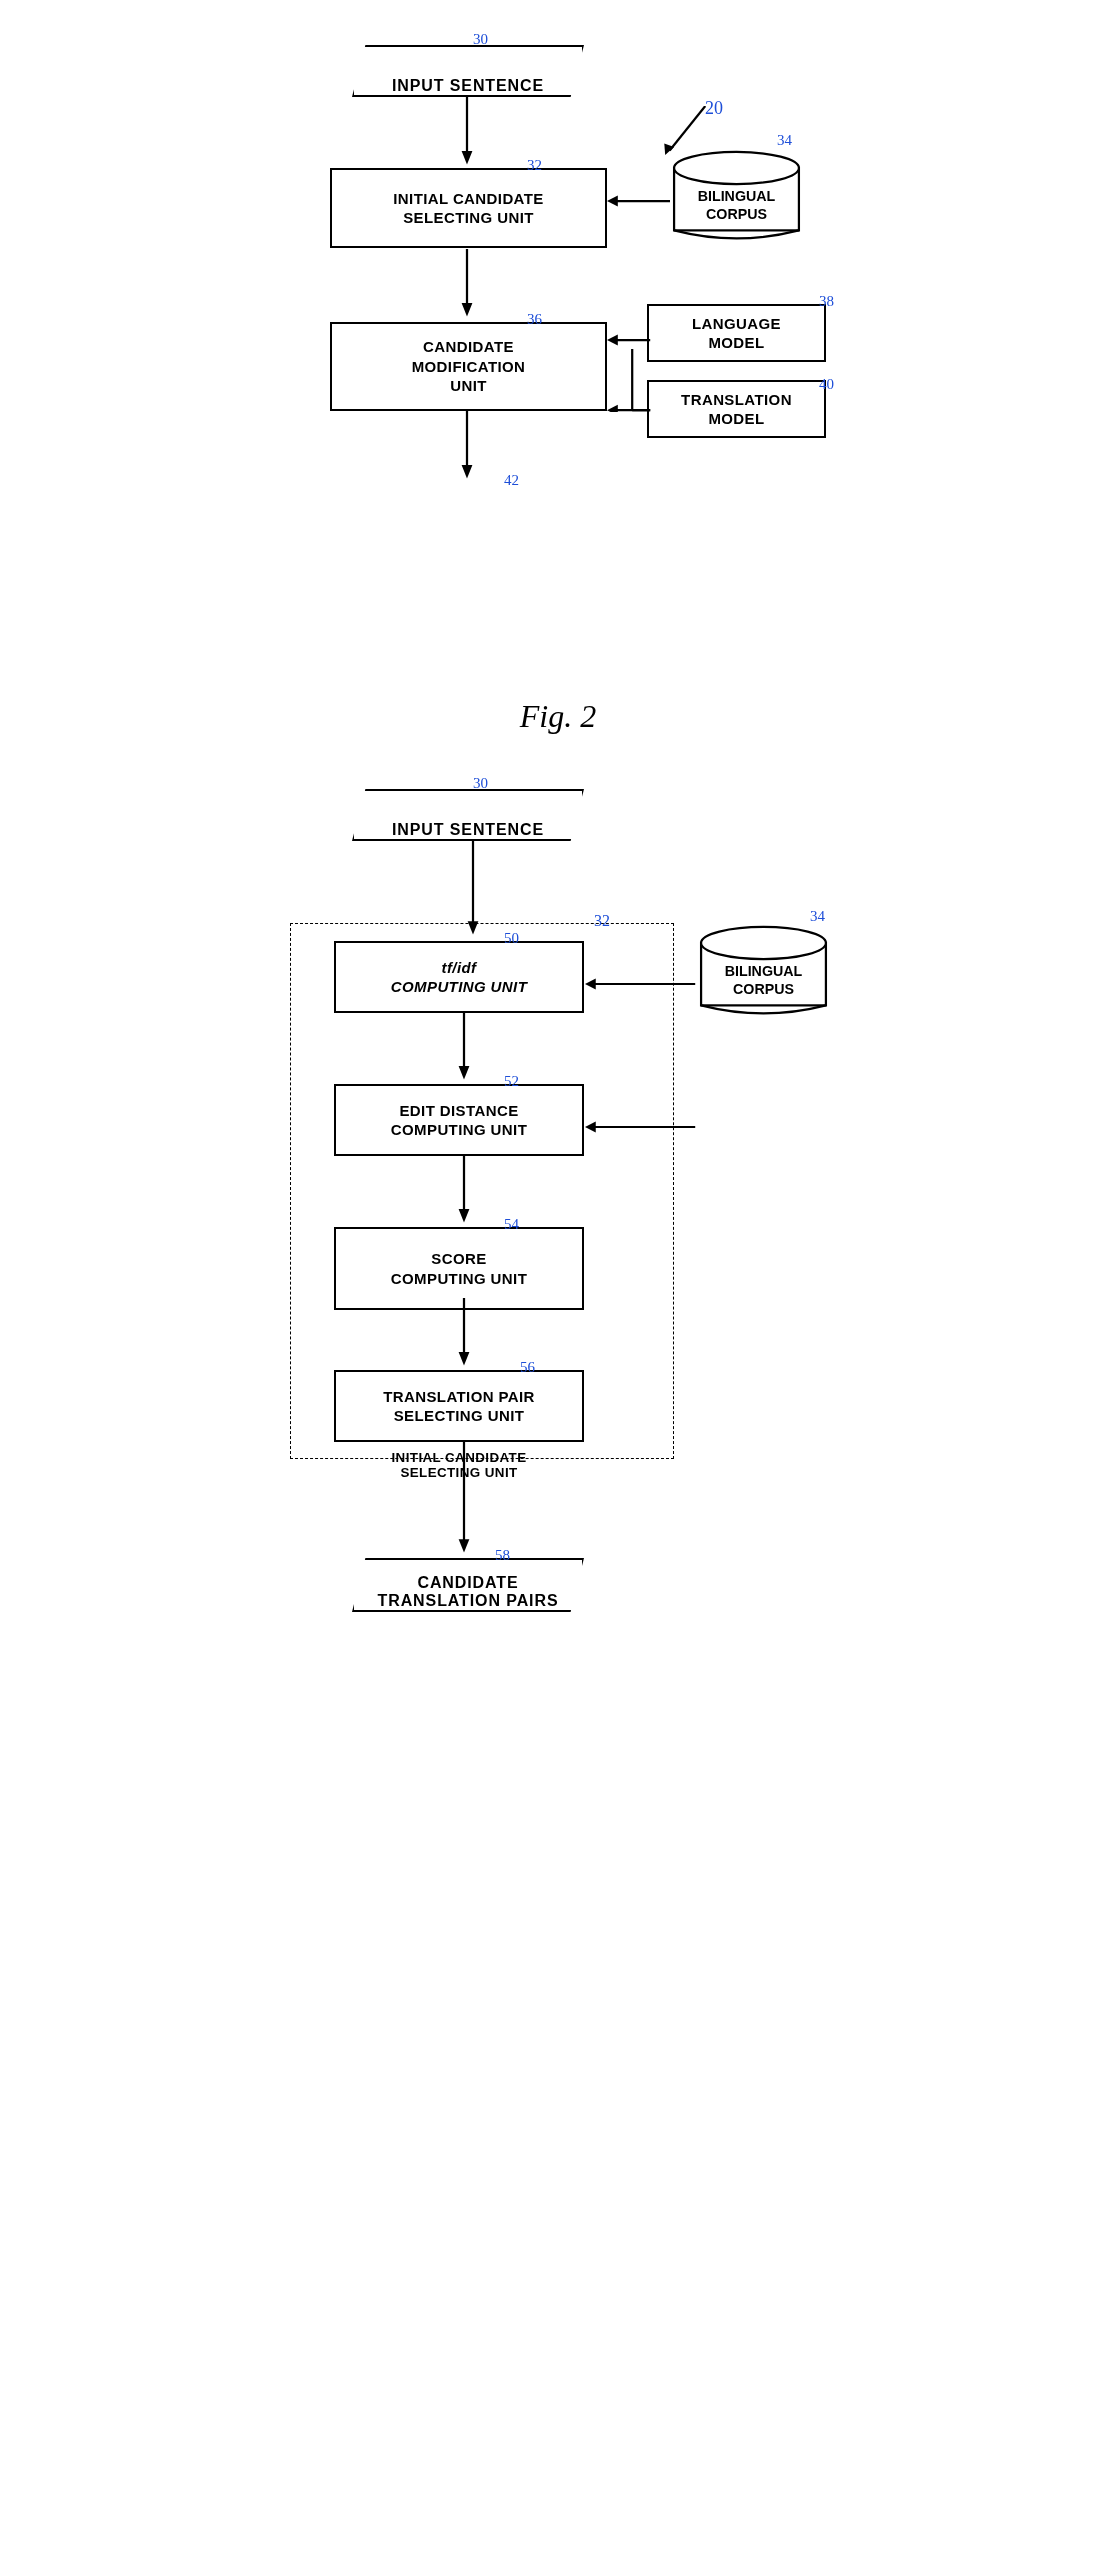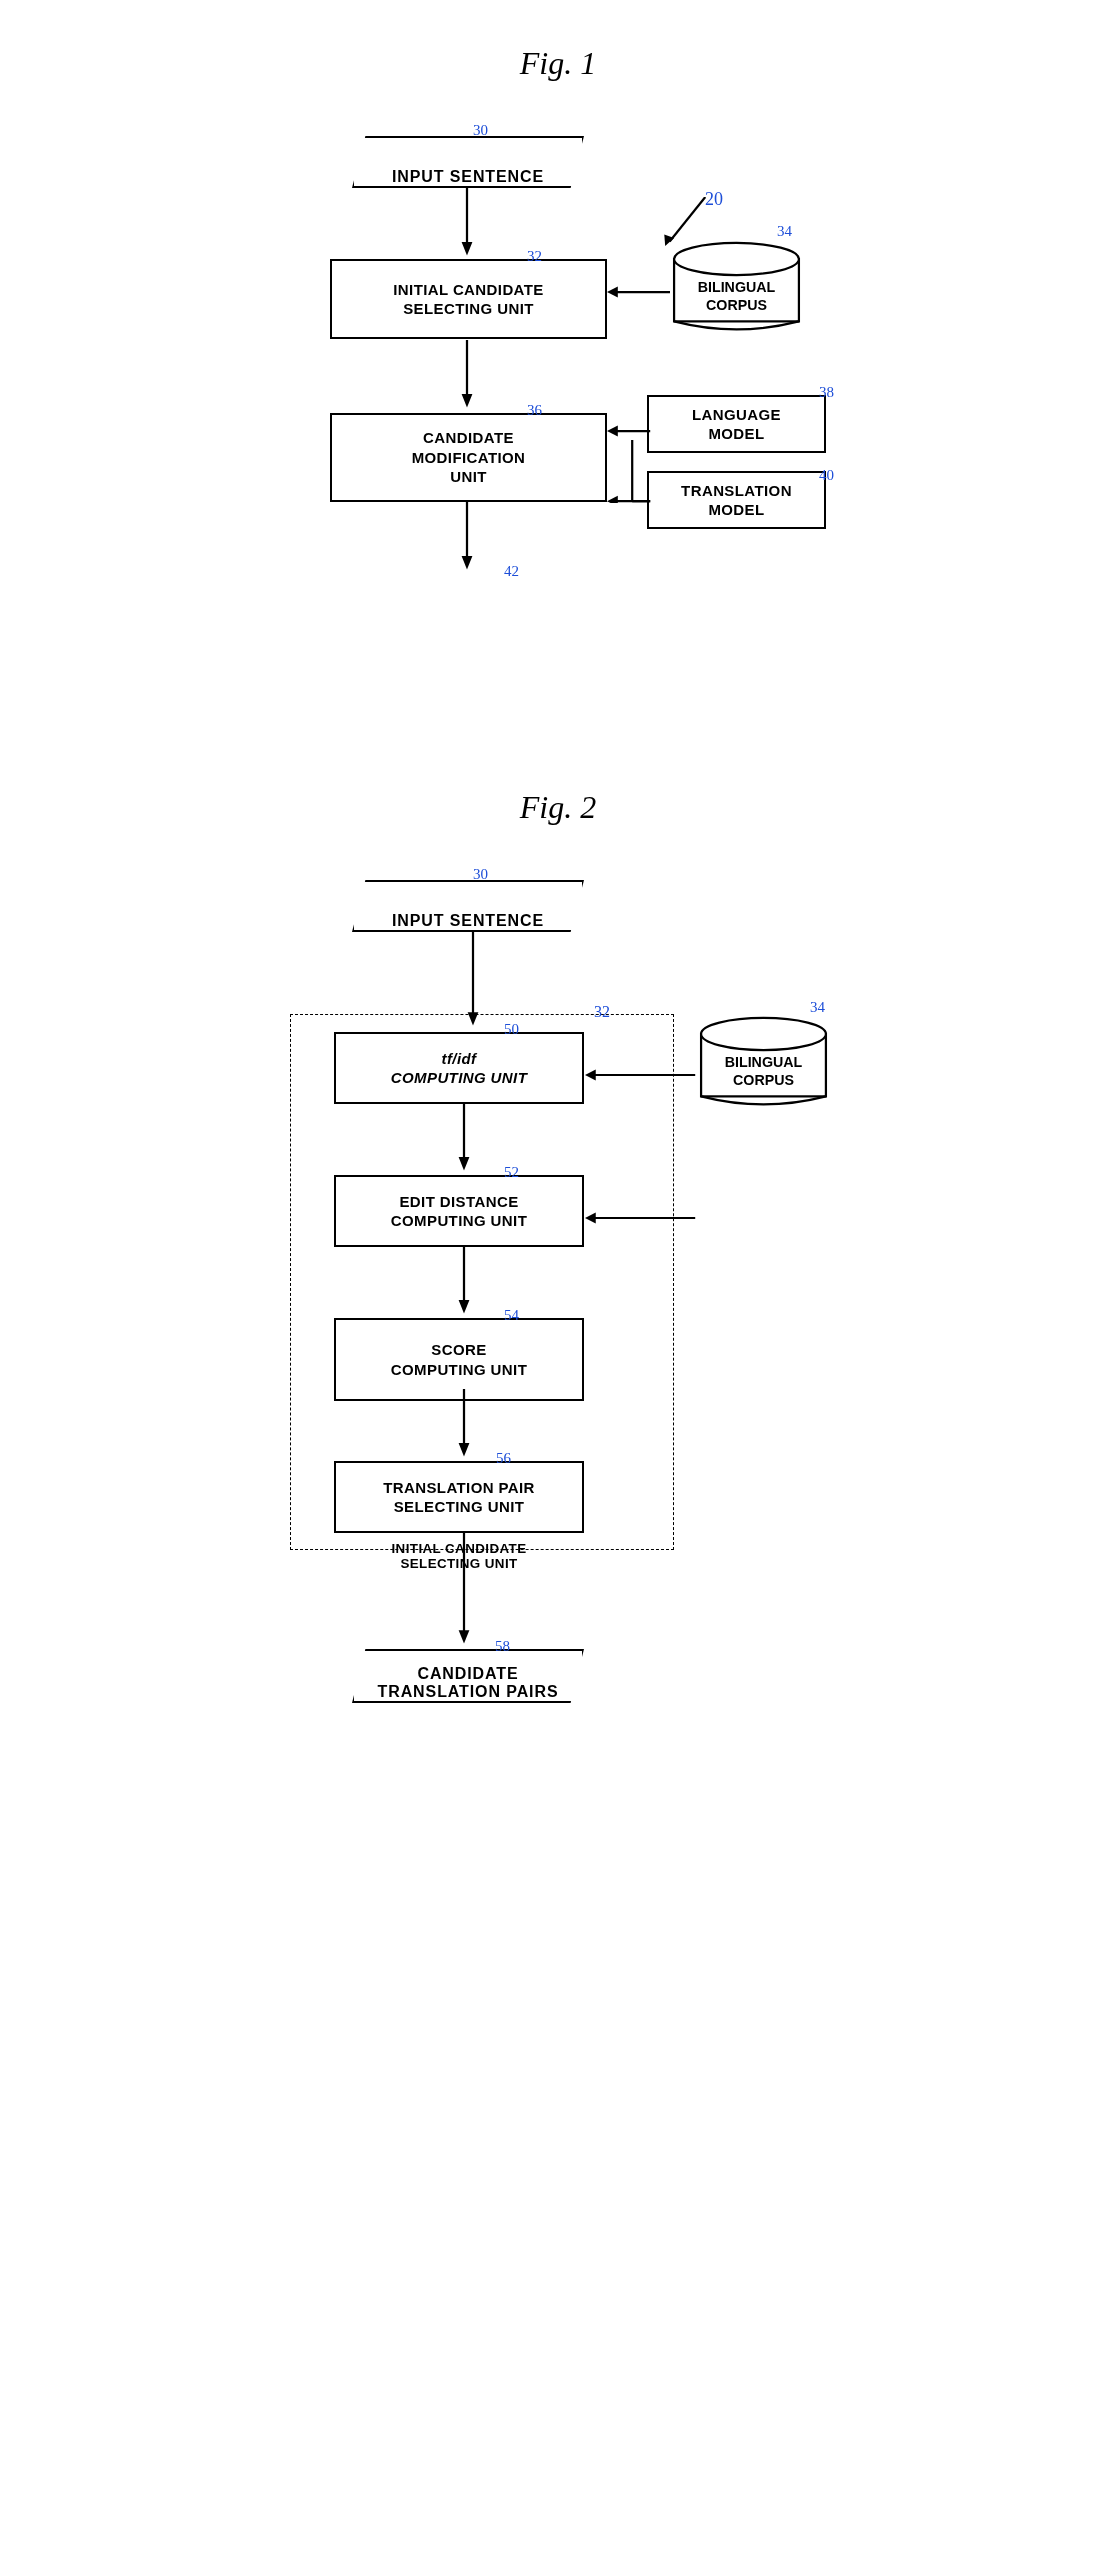--- a/index.html
+++ b/index.html
@@ -110,23 +110,20 @@
       letter-spacing: 0.4px;
       color: #000;
       text-align: center;
     }
   </style>
 </head>
 <body>
 
 <div class="page">
 
-  <div class="fig-title" style="margin-top:27px;">
-    <span>Fig. 1</span>
-  </div>
 
   <div class="figure fig1" style="position:relative; width:626px; height:626px; margin: 0 auto 54px auto;">
 
     <div class="parallelogram" style="left:107px; top:27px; width:232px; height:52px;">
       <span>INPUT SENTENCE</span>
     </div>
     <div class="ref-label" style="left:228px; top:12.5px;">
       <span>30</span>
     </div>
 
@@ -310,21 +307,21 @@
 
     <svg class="arrow" style="left:219px; top:536px; width:18px; height:72px;" viewBox="0 0 20 80" width="18" height="72">
       <line x1="10" y1="0" x2="10" y2="65" stroke="#000" stroke-width="2.5"></line>
       <polygon points="4,60 10,75 16,60" fill="#000"></polygon>
     </svg>
 
     <div class="rect-box" style="left:98px; top:608px; width:250px; height:72px;">
       <span style="white-space:pre-line;">TRANSLATION PAIR
 SELECTING UNIT</span>
     </div>
-    <div class="ref-label" style="left:260px; top:597px;">
+    <div class="ref-label" style="left:284px; top:597px;">
       <span>56</span>
     </div>
 
     <div class="dashed-label" style="left:89px; top:688px; width:268px; font-size:13.4px; font-weight:bold; letter-spacing:0.4px;">
       <span style="white-space:pre-line;">INITIAL CANDIDATE
 SELECTING UNIT</span>
     </div>
 
     <svg class="arrow" style="left:219px; top:679px; width:18px; height:116px;" viewBox="0 0 20 130" width="18" height="116">
       <line x1="10" y1="0" x2="10" y2="115" stroke="#000" stroke-width="2.5"></line>

